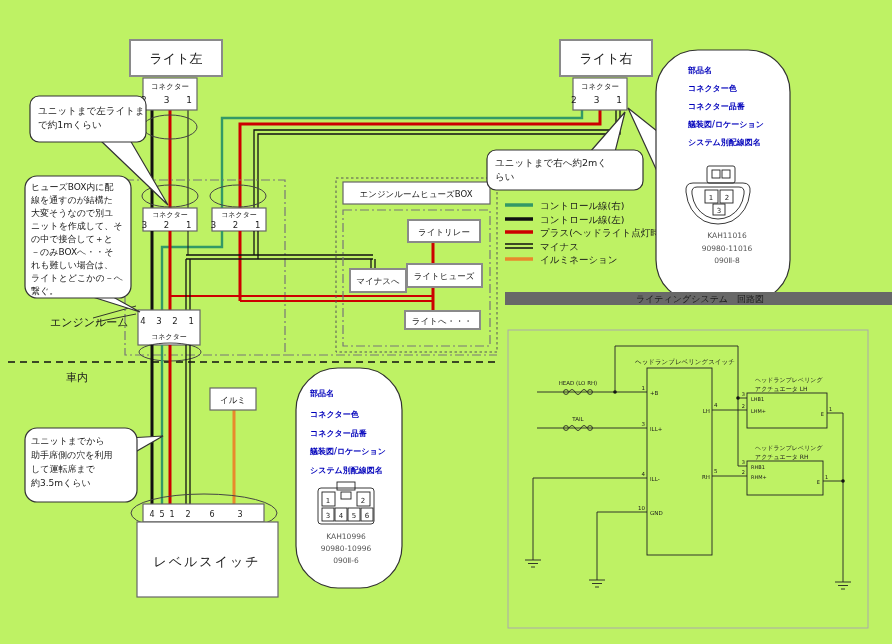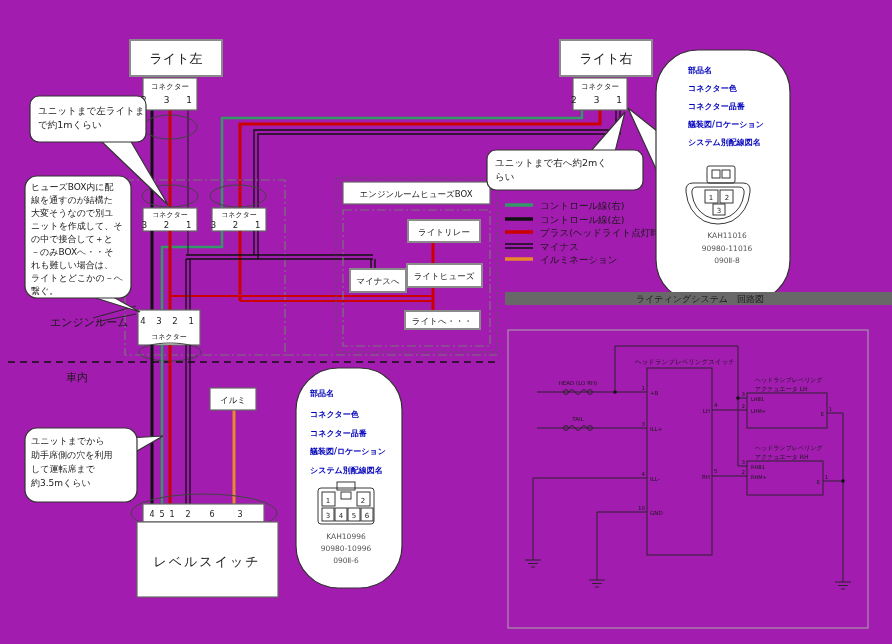--- a/index.html
+++ b/index.html
@@ -1,16 +1,16 @@
 <!DOCTYPE html>
 <html><head>
 <meta charset="utf-8">
 <style>
   html,body{margin:0;padding:0;background:#fff;}
-  #stage{position:relative;width:892px;height:644px;background:#a21caf;overflow:hidden;
+  #stage{position:relative;width:892px;height:644px;background:#bef264;overflow:hidden;
          font-family:"DejaVu Sans","Liberation Sans",sans-serif;}
   svg{position:absolute;left:0;top:0;}
   text{fill:#1a1a1a;font-family:"DejaVu Sans","Liberation Sans",sans-serif;}
   .t-c{text-anchor:middle;}
   .t-e{text-anchor:end;}
   .box{fill:#ffffff;stroke:#8a8a8a;stroke-width:2;}
   .boxthin{fill:#ffffff;stroke:#666;stroke-width:1.2;}
   .bubble{fill:#ffffff;stroke:#333;stroke-width:1.2;}
   .w-black{stroke:#111;stroke-width:3;fill:none;}
   .w-red{stroke:#cc0000;stroke-width:3;fill:none;}

